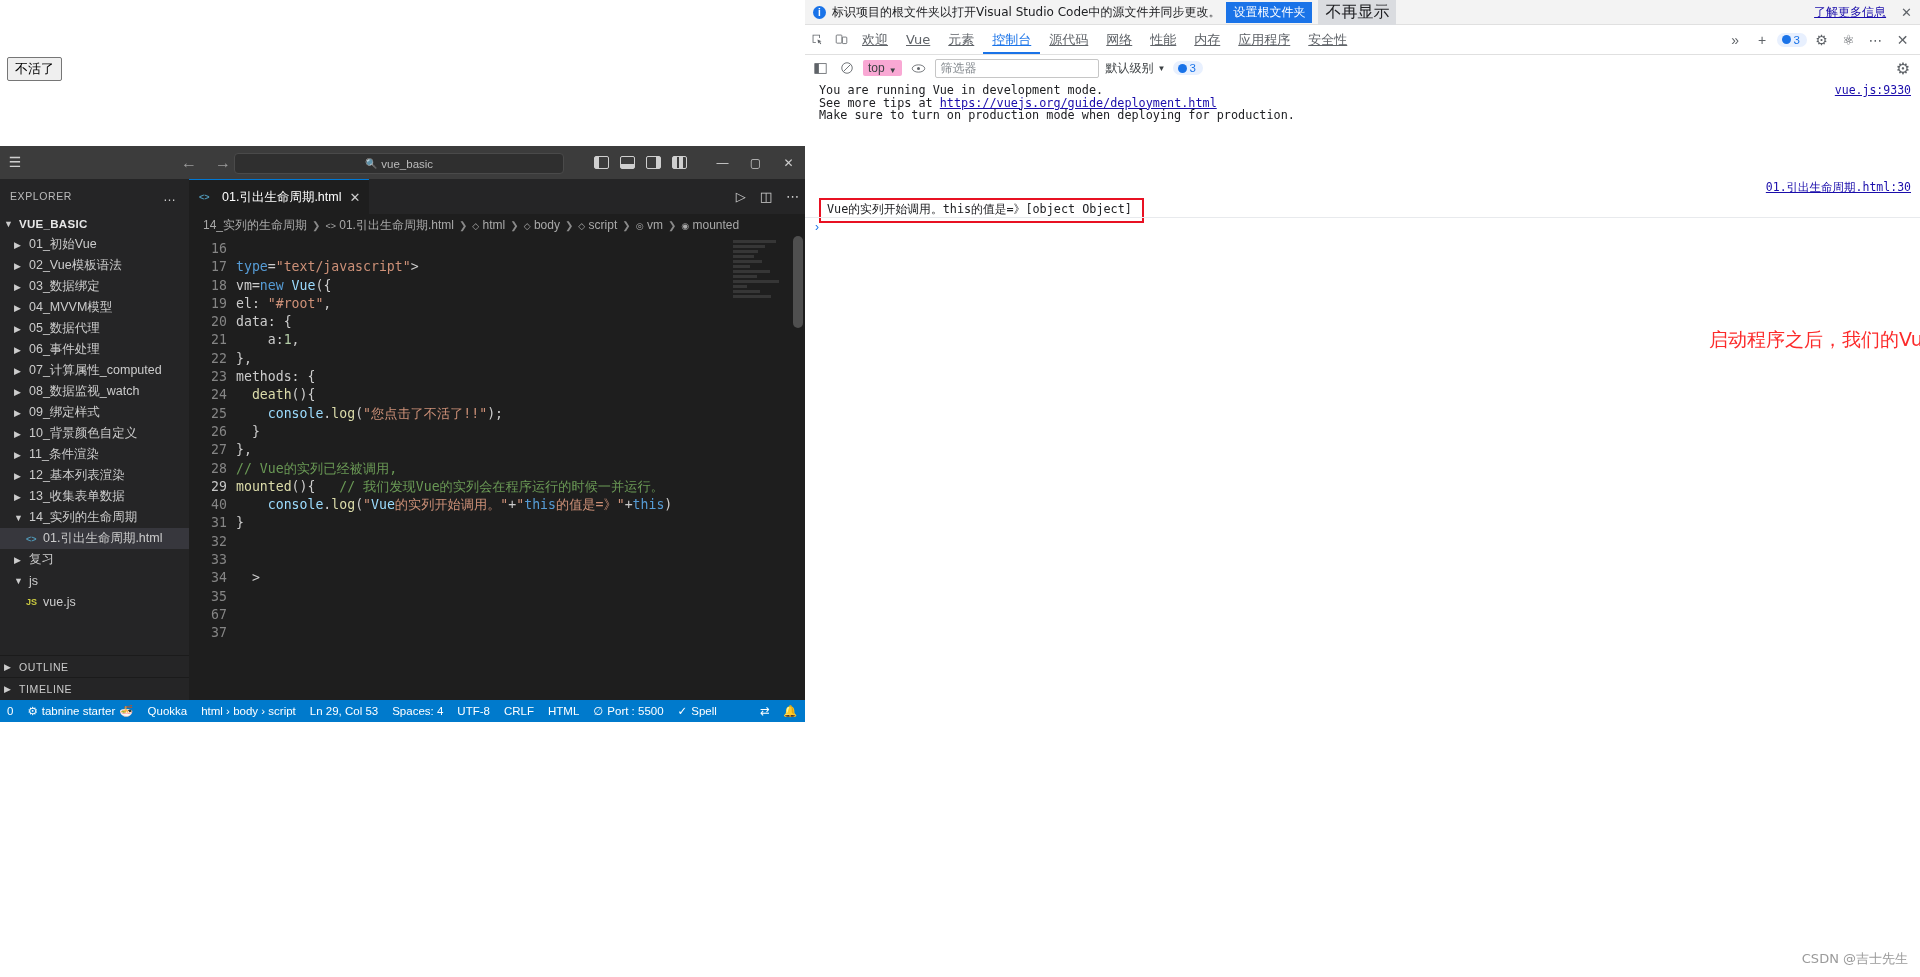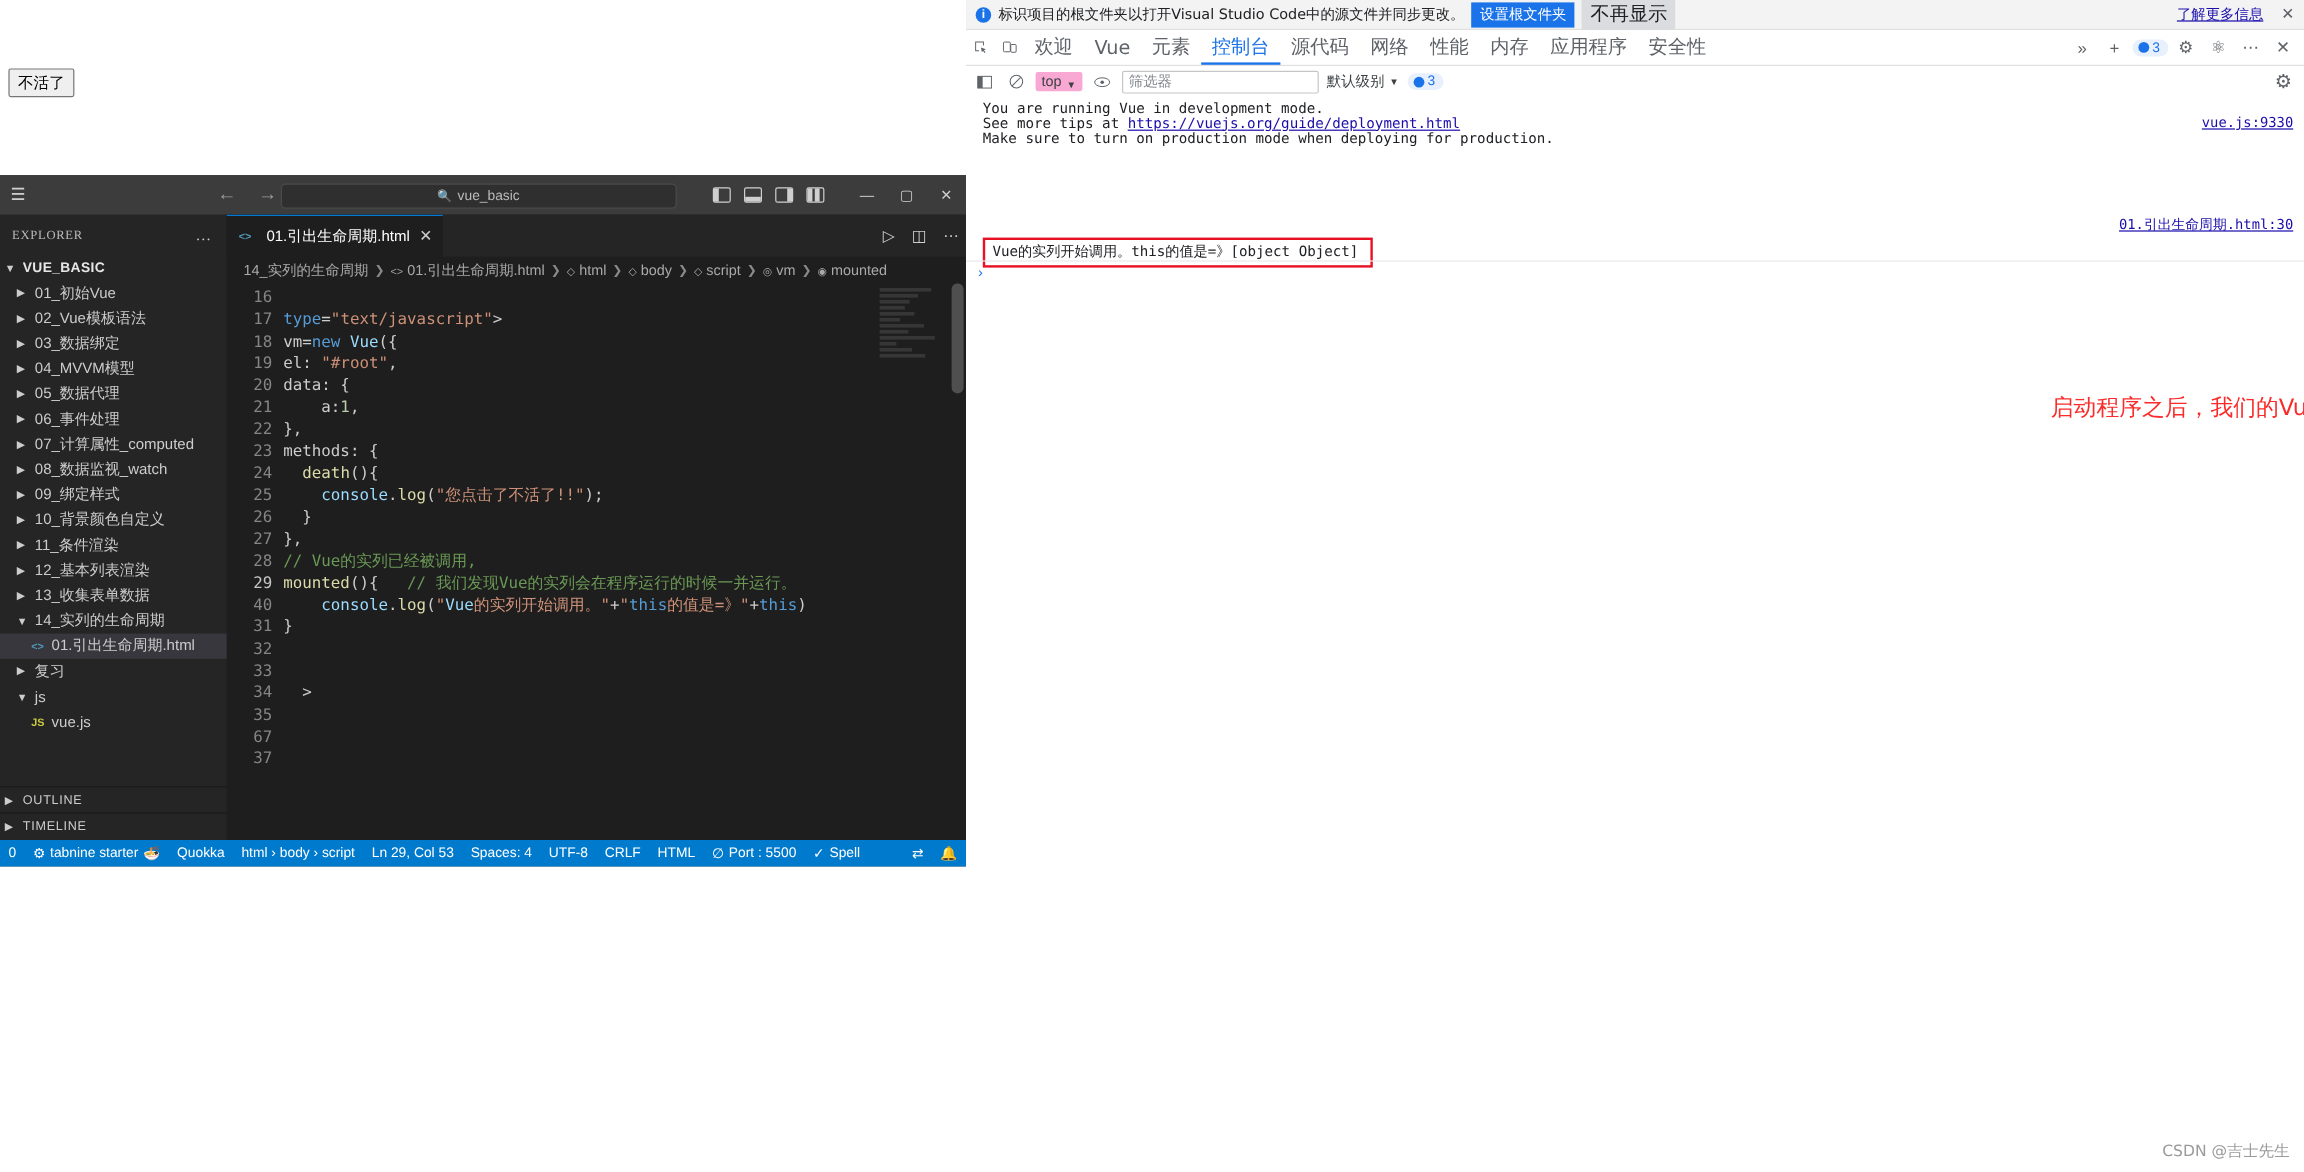--- a/index.html
+++ b/index.html
@@ -35,21 +35,21 @@
   .vs-layout-ico.right::before{content:"";position:absolute;right:0;top:0;bottom:0;width:4px;background:#cfcfcf;}
   .vs-layout-ico.grid::before{content:"";position:absolute;left:0;top:0;bottom:0;width:4px;background:#cfcfcf;}
   .vs-layout-ico.grid::after{content:"";position:absolute;left:6px;top:0;bottom:0;width:4px;background:#cfcfcf;}
   #vs-wincontrols{position:absolute;right:0;top:0;height:33px;display:flex;}
   .vs-winbtn{width:33px;height:33px;display:flex;align-items:center;justify-content:center;color:#cfcfcf;font-size:12px;cursor:pointer;}
   #vs-body{position:absolute;top:33px;left:0;right:0;bottom:22px;}
 
   
   #vs-sidebar{position:absolute;left:0;top:0;width:189px;bottom:0;background:#252526;}
   #explorer-head{height:34px;display:flex;align-items:center;justify-content:space-between;padding:0 12px 0 10px;
-                 font-size:10.5px;letter-spacing:.6px;color:#bbbbbb;font-family:Liberation Serif, serif;}
+                 font-size:10.5px;letter-spacing:.6px;color:#bbbbbb;}
   #explorer-dots{color:#ccc;letter-spacing:1px;font-size:13px;cursor:pointer;}
   .tree-root{font-size:11.5px;font-weight:bold;color:#e7e7e7;height:21px;display:flex;align-items:center;padding-left:4px;letter-spacing:.3px;}
   .tree-item{height:21px;display:flex;align-items:center;color:#cccccc;font-size:12.5px;padding-left:14px;cursor:pointer;white-space:nowrap;}
   .tree-item.selected{background:#37373d;}
   .tree-item.depth2{padding-left:26px;}
   .chev{display:inline-block;width:15px;color:#ccc;font-size:9px;flex:0 0 15px;}
   .fileico{display:inline-block;width:17px;font-size:9px;flex:0 0 17px;font-weight:bold;}
   .ico-html{color:#519aba;}
   .ico-js{color:#cbcb41;}
   #outline-row,#timeline-row{height:22px;display:flex;align-items:center;font-size:10.5px;letter-spacing:.6px;color:#ccc;padding-left:4px;border-top:1px solid #1b1b1b;}
@@ -97,22 +97,22 @@
   #dt-info-icon{width:13px;height:13px;border-radius:50%;background:#1a73e8;color:#fff;font-size:10px;
                 display:flex;align-items:center;justify-content:center;font-weight:bold;flex:0 0 13px;}
   #dt-info-text{font-family:"DejaVu Sans",sans-serif;font-size:12px;}
   #dt-setroot{background:#1a73e8;color:#fff;padding:2px 7px;font-size:12px;cursor:pointer;}
   #dt-dismiss{background:#dadce0;color:#202124;padding:2px 7px;font-size:16px;cursor:pointer;}
   #dt-learnmore{margin-left:auto;color:#1a0dab;text-decoration:underline;font-size:12px;cursor:pointer;}
   #dt-infoclose{color:#5f6368;font-size:13px;margin-left:9px;cursor:pointer;}
 
   #dt-tabbar{height:29px;display:flex;align-items:stretch;border-bottom:1px solid #e0e0e0;background:#fff;}
   .dt-toolico{width:24px;display:flex;align-items:center;justify-content:center;color:#5f6368;cursor:pointer;}
-  .dt-tab{display:flex;align-items:center;padding:0 9px;font-size:16px;color:#5f6368;cursor:pointer;position:relative;
-          font-family:"DejaVu Sans",sans-serif;}
+  .dt-tab{display:flex;align-items:center;padding:0 9px;font-size:13px;color:#5f6368;cursor:pointer;position:relative;
+          font-family:"DejaVu Sans",sans-serif;text-decoration:underline;}
   .dt-tab.active{color:#1a73e8;}
   .dt-tab.active::after{content:"";position:absolute;left:0;right:0;bottom:0;height:2px;background:#1a73e8;}
   #dt-tab-right{margin-left:auto;display:flex;align-items:center;gap:2px;padding-right:5px;}
   #dt-errbadge{display:flex;align-items:center;gap:3px;background:#e8f0fe;border-radius:9px;padding:1px 7px 1px 5px;
                font-size:11.5px;color:#1a73e8;cursor:pointer;}
   .dt-dot{width:9px;height:9px;border-radius:50%;background:#1a73e8;display:inline-block;}
   .dt-rico{width:25px;height:29px;display:flex;align-items:center;justify-content:center;color:#5f6368;font-size:14px;cursor:pointer;}
 
   #dt-filterbar{height:26px;display:flex;align-items:center;gap:7px;padding:0 6px;border-bottom:1px solid #e0e0e0;background:#fff;}
   .fb-ico{width:19px;height:19px;display:flex;align-items:center;justify-content:center;color:#5f6368;cursor:pointer;}
@@ -477,21 +477,21 @@
       <span>3</span>
     </span>
     <span id="fb-gear">⚙</span>
   </div>
 
   <div id="console-area">
     <div class="console-msg" style="top:4px;position:absolute;left:0;right:0;">
       <div class="c-line">You are running Vue in development mode.</div>
       <div class="c-line"><span>See more tips at </span><span class="c-url">https://vuejs.org/guide/deployment.html</span></div>
       <div class="c-line">Make sure to turn on production mode when deploying for production.</div>
-      <div class="src-link" style="top:12px">vue.js:9330</div>
+      <div class="src-link" style="top:0">vue.js:9330</div>
     </div>
 
     <div id="msg-boxed">Vue的实列开始调用。this的值是=》[object Object]</div>
     <div class="src-link" style="top:100px">01.引出生命周期.html:30</div>
 
     <div id="console-divider"></div>
     <div id="console-prompt">›</div>
   </div>
 
   <div class="annot" id="annot-2">启动程序之后，我们的Vue实列会进行自动运行</div>

